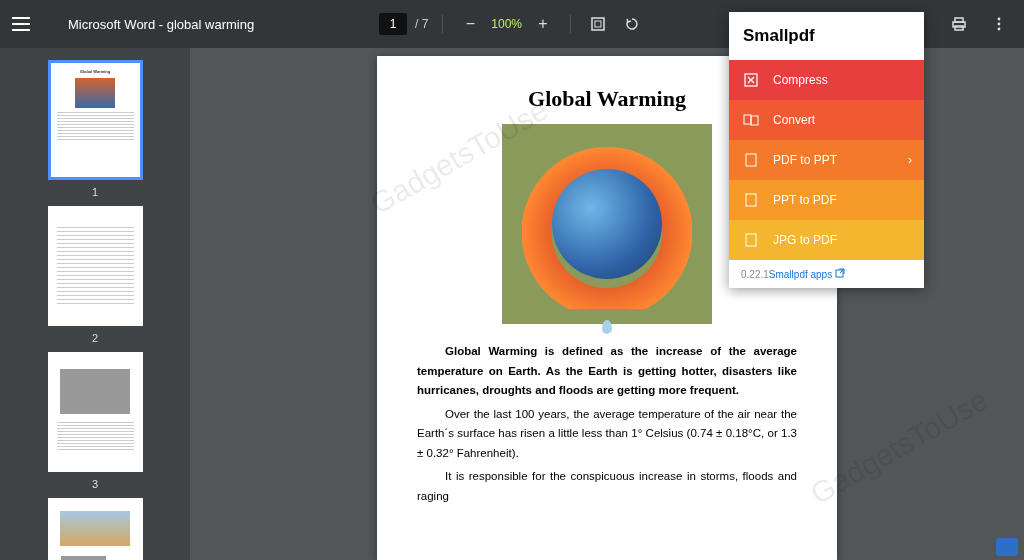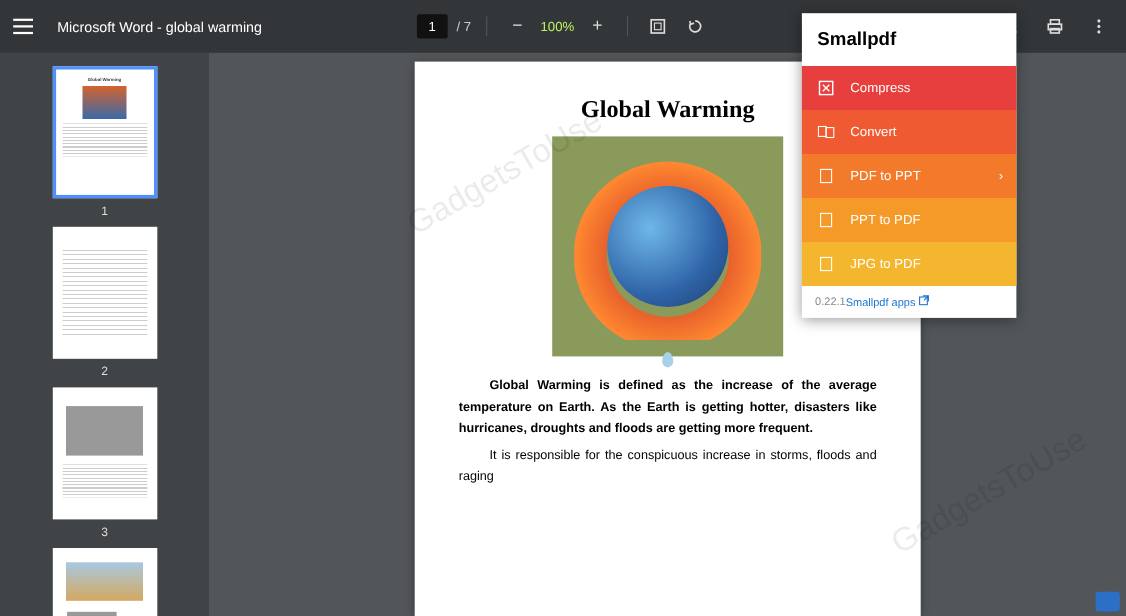--- a/index.html
+++ b/index.html
@@ -1,20 +1,20 @@
 <!DOCTYPE html>
 <html><head>
 <meta charset="utf-8">
 <style>
 *{margin:0;padding:0;box-sizing:border-box;font-family:Arial,sans-serif}
 body{width:1024px;height:560px;overflow:hidden;background:#525659;position:relative}
 .toolbar{height:48px;background:#323639;display:flex;align-items:center;padding:0 12px;color:#fff;gap:8px;position:relative;z-index:5}
 .menu-icon{width:24px;height:24px;display:flex;flex-direction:column;justify-content:center;gap:4px;cursor:pointer}
 .menu-icon span{height:2px;background:#fff;width:18px}
-.doc-title{font-size:13px;margin-left:8px;flex-shrink:0}
+.doc-title{font-size:13px;margin-left:24px;flex-shrink:0}
 .toolbar-center{position:absolute;left:50%;transform:translateX(-50%);display:flex;align-items:center;gap:8px}
 .page-box{background:#111;color:#fff;width:28px;height:22px;text-align:center;font-size:12px;border:none;border-radius:2px}
 .page-total{font-size:12px;color:#ccc}
 .sep{width:1px;height:18px;background:#555;margin:0 6px}
 .tb-btn{width:26px;height:26px;display:flex;align-items:center;justify-content:center;cursor:pointer;color:#ddd;font-size:16px}
 .zoom{font-size:12px;color:#bef264}
 .toolbar-right{margin-left:auto;display:flex;gap:14px;align-items:center}
 .main{display:flex;height:512px}
 .sidebar{width:190px;background:#414447;overflow-y:auto;padding-top:12px}
 .thumb{width:120px;margin:0 auto 8px;display:flex;flex-direction:column;align-items:center}
@@ -142,20 +142,21 @@
   <div class="viewer">
     <div class="page">
       <h1>Global Warming</h1>
       <div class="hero">
         <div class="flames"></div>
         <div class="earth"></div>
         <div class="drop"></div>
       </div>
       <div class="body-text">
         <p><b>Global Warming is defined as the increase of the average temperature on Earth. As the Earth is getting hotter, disasters like hurricanes, droughts and floods are getting more frequent.</b></p>
+        <p>Over the last 100 years, the average temperature of the air near the Earth´s surface has risen a little less than 1° Celsius (0.74 ± 0.18°C, or 1.3 ± 0.32° Fahrenheit).</p>
         <p>It is responsible for the conspicuous increase in storms, floods and raging</p>
       </div>
     </div>
   </div>
 </div>
 
 <div class="watermark wm1">GadgetsToUse</div>
 <div class="watermark wm2">GadgetsToUse</div>
 
 <div class="panel">

